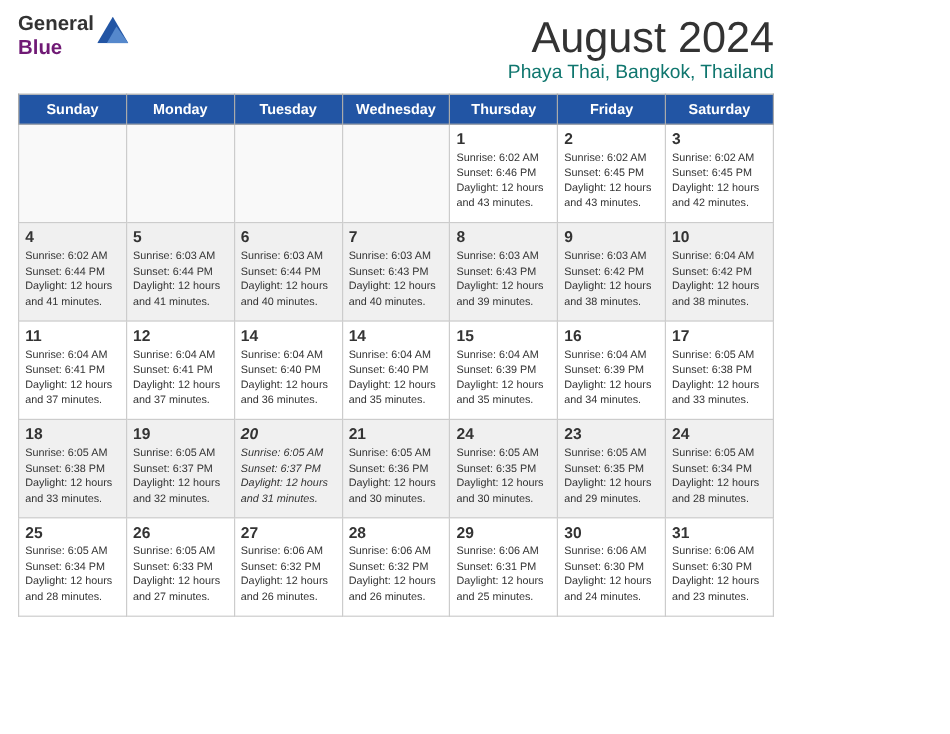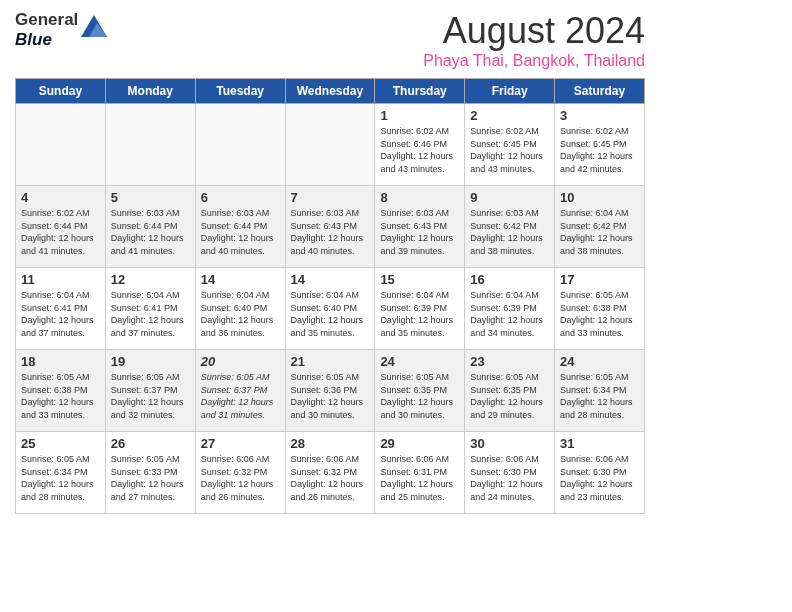--- a/index.html
+++ b/index.html
@@ -2,39 +2,39 @@
 <html><head>
   <meta charset="utf-8">
   <style>
     * { box-sizing: border-box; margin: 0; padding: 0; }
     body { font-family: Arial, sans-serif; background: #fff; width: 792px; height: 612px; overflow: hidden; }
     .container { width: 660px; padding: 10px 15px; }
     .header { display: flex; justify-content: space-between; align-items: flex-start; margin-bottom: 8px; }
     .logo { display: flex; align-items: center; }
     .title-block { text-align: right; }
     .month-year { font-size: 36px; font-weight: 300; color: #333; }
-    .location { font-size: 16px; color: #ec4899; }
+    .location { font-size: 16px; color: #0f766e; }
     table { width: 100%; border-collapse: collapse; table-layout: fixed; }
     th { background-color: #2255a4; color: #fff; text-align: center; font-size: 12px; font-weight: bold; padding: 5px 3px; border: 1px solid #aaa; margin-left: 16px; }
     td { vertical-align: top; border: 1px solid #ccc; padding: 4px 4px 4px 5px; font-size: 9.5px; color: #333; background: #fff; height: 82px; width: 113px; }
     td.empty { background: #f9f9f9; }
     .day-num { font-size: 13px; font-weight: bold; color: #333; display: block; margin-bottom: 2px; }
     .day-info { font-size: 9px; color: #333; line-height: 1.4; }
   </style>
 </head>
 <body>
 
 <div class="container">
   <div class="header">
     <div class="logo">
       <div>
         <div style="display:flex;align-items:center;">
           <div>
             <div style="font-size:17px;font-weight:bold;color:#333;line-height:1.15;">General</div>
-            <div style="font-size:17px;font-weight:bold;color:#0f172a;line-height:1.15;font-style:italic;">Blue</div>
+            <div style="font-size:17px;font-weight:bold;color:#701a75;line-height:1.15;">Blue</div>
           </div>
           <div style="margin-left:3px;margin-top:-4px;">
             <svg width="26" height="22" viewBox="0 0 26 22">
               <polygon points="0,22 13,0 26,22" fill="#2255a4"></polygon>
               <polygon points="8,22 16,8 26,22" fill="#5588cc"></polygon>
             </svg>
           </div>
         </div>
       </div>
     </div>

